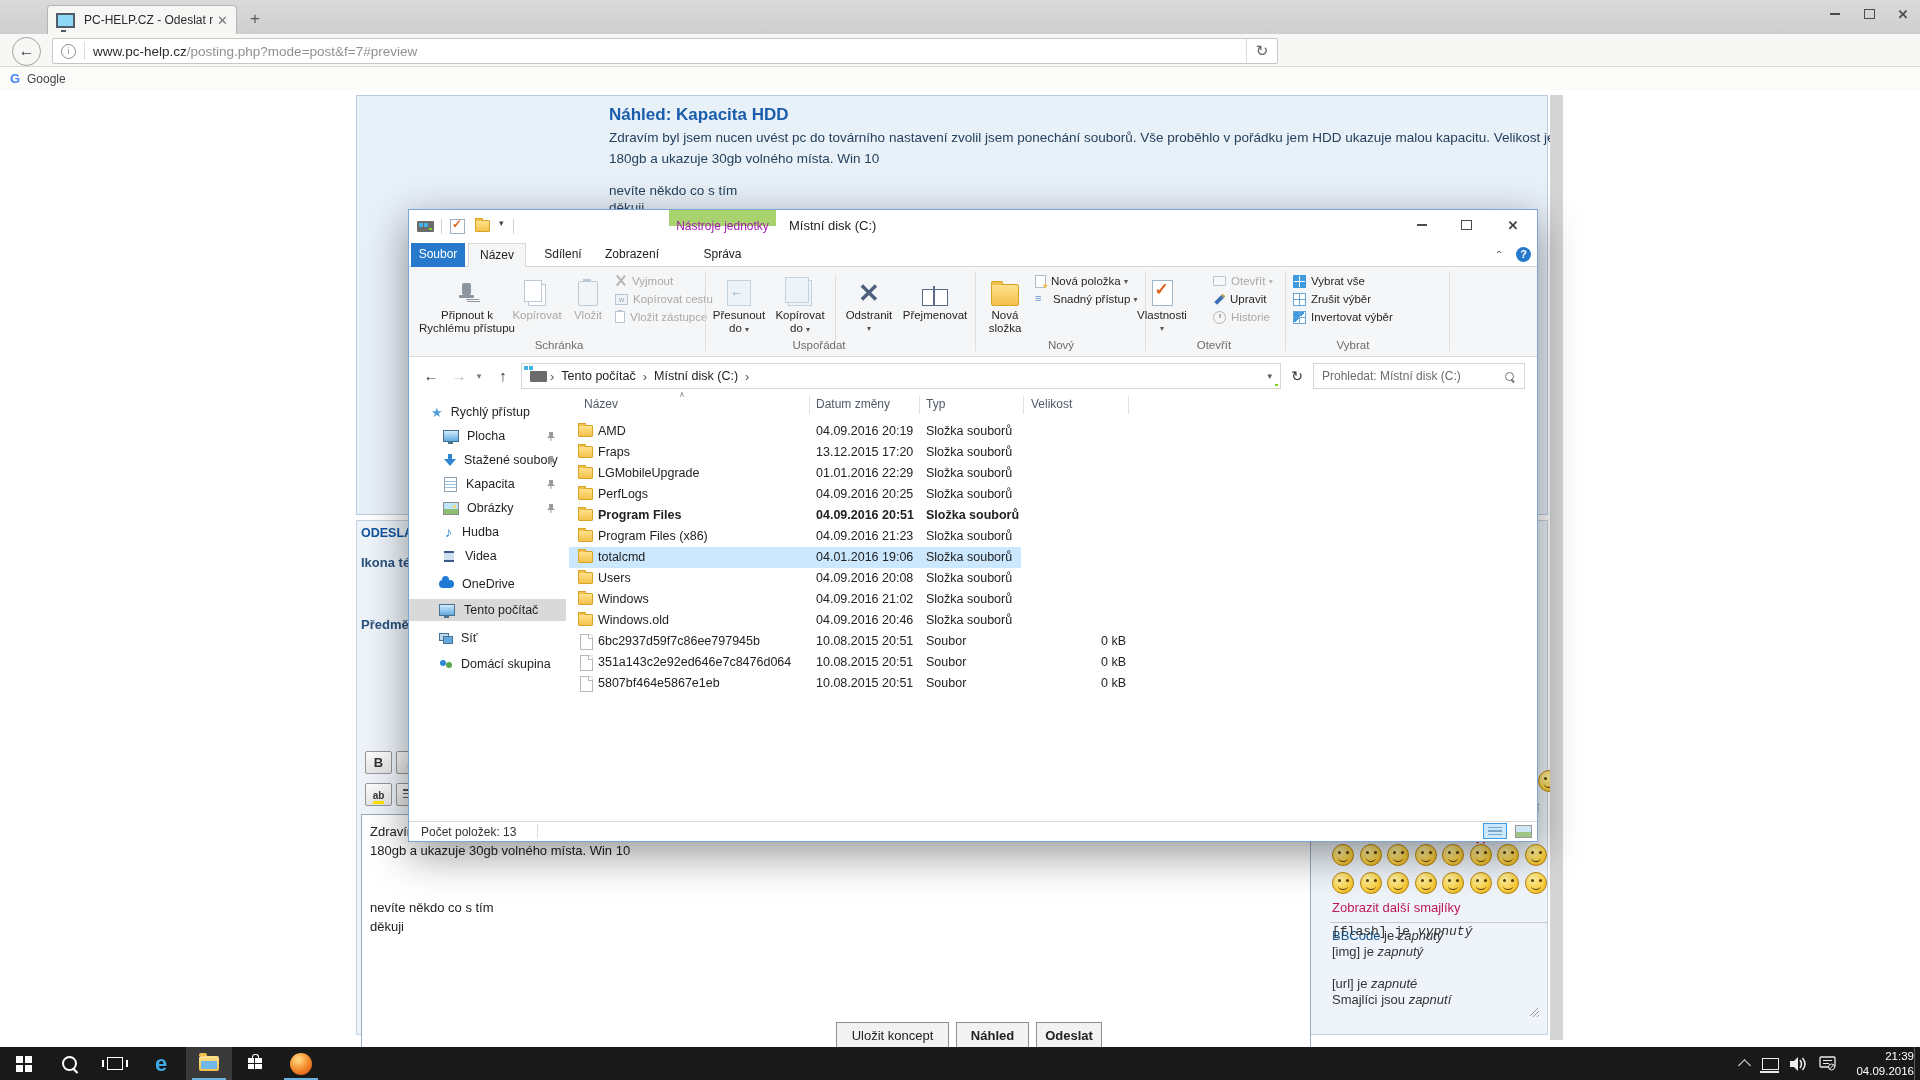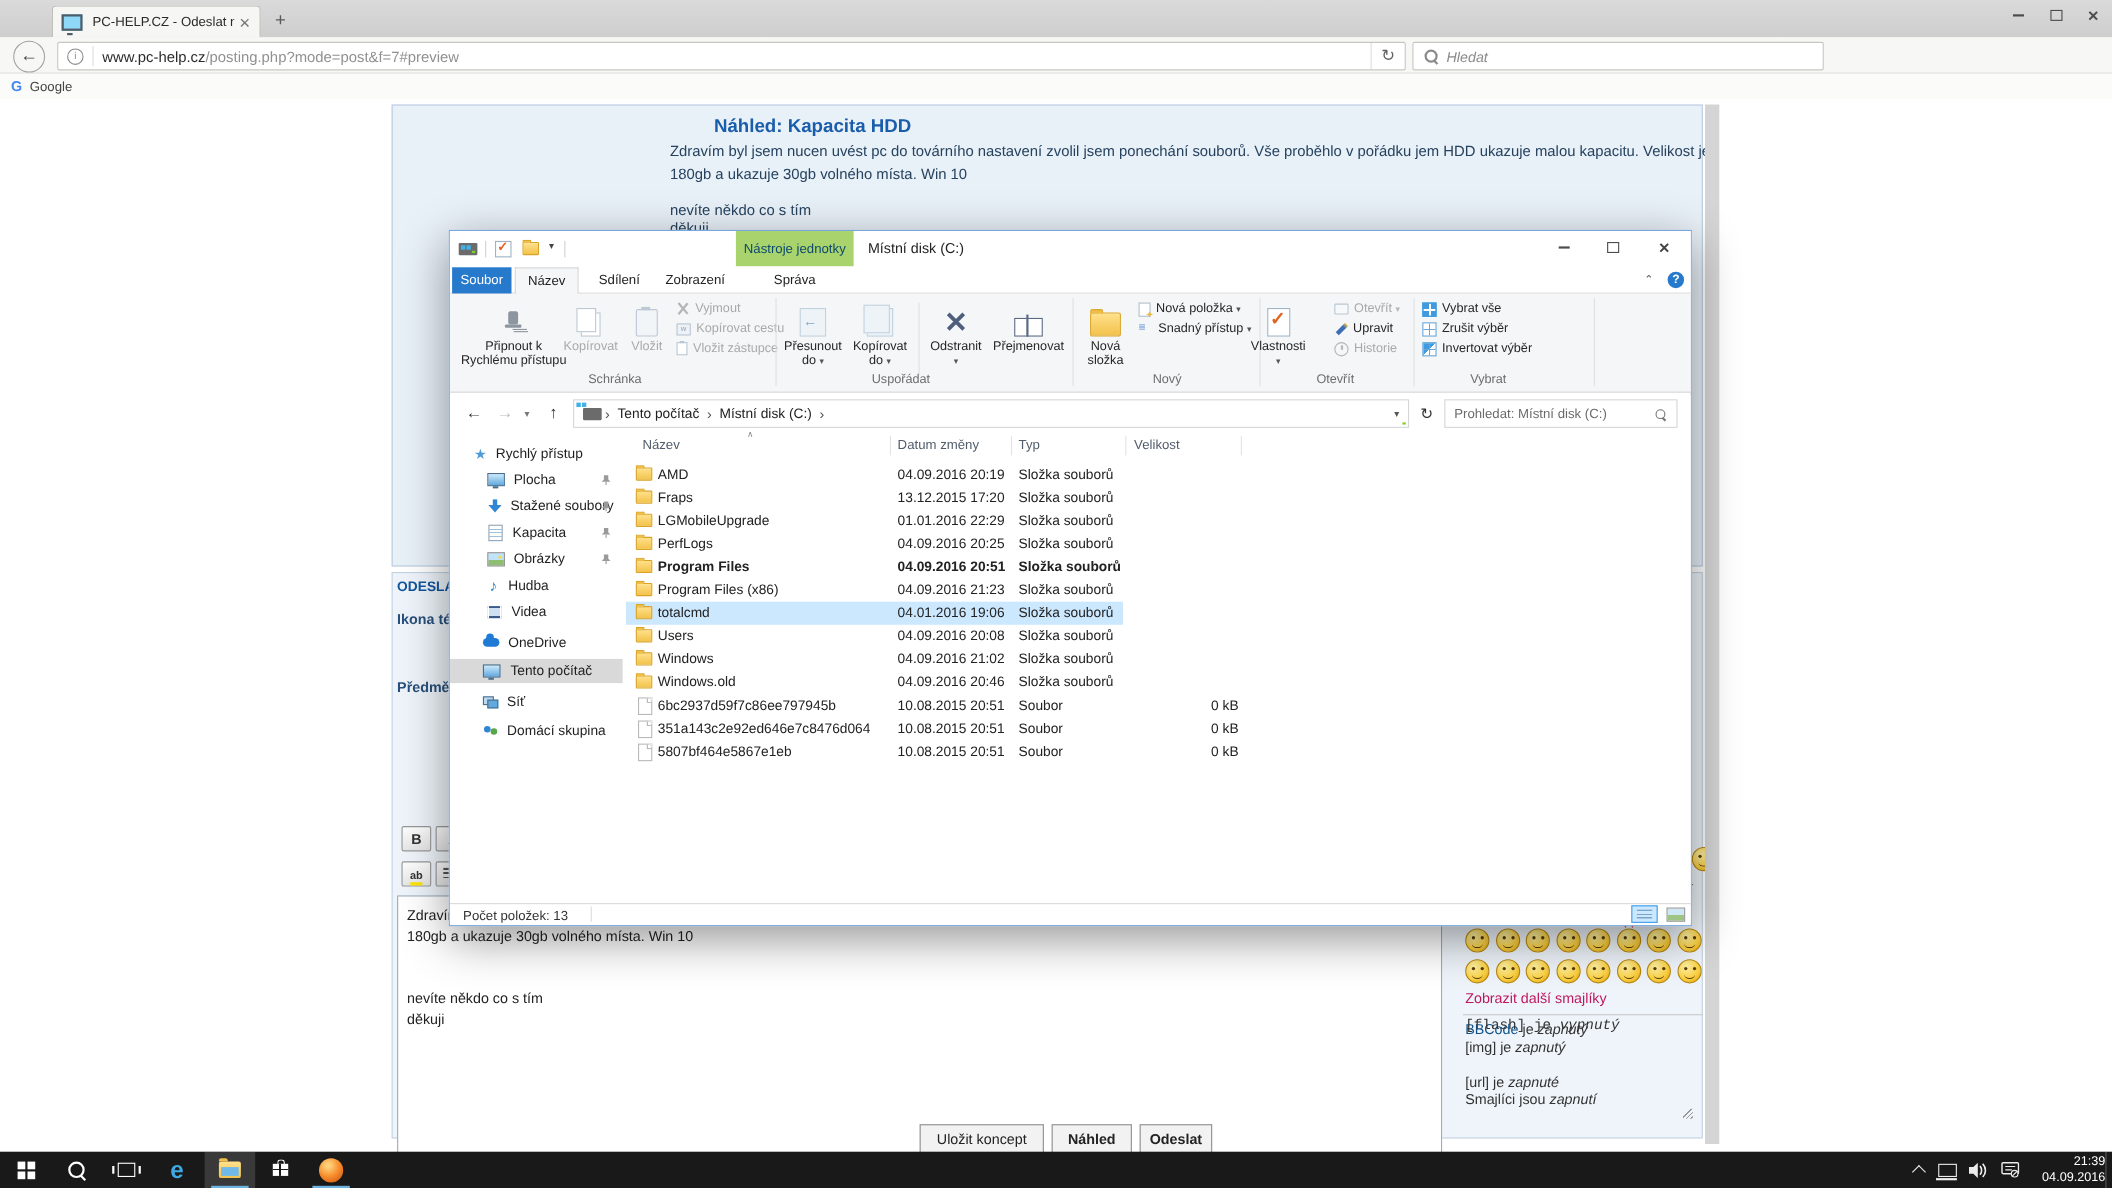--- a/index.html
+++ b/index.html
@@ -49,21 +49,21 @@
   .ic-pocket::after{content:"";position:absolute;left:4px;top:3px;width:6px;height:6px;border-left:2px solid #fff;border-bottom:2px solid #fff;transform:rotate(-45deg);}
   .ic-burger{width:16px;height:12px;border-top:2.5px solid #5c5c5c;border-bottom:2.5px solid #5c5c5c;
     background:linear-gradient(#0000 4.5px,#5c5c5c 4.5px,#5c5c5c 7px,#0000 7px);}
   #bookmarksbar{position:absolute;left:0;top:67px;width:1920px;height:23px;background:#fbfbf9;}
   .g-logo{position:absolute;left:10px;top:4px;font-size:13px;font-weight:bold;color:#4285f4;}
   .bm-label{position:absolute;left:27px;top:5px;font-size:12px;color:#444;}
 
   
   #page{position:absolute;left:0;top:90px;width:1920px;height:957px;background:#fff;}
   .preview-panel{position:absolute;left:356px;top:5px;width:1192px;height:420px;background:#e8f0f8;border:1px solid #b9cbe0;box-sizing:border-box;}
-  .pv-title{position:absolute;left:252px;top:9px;font-size:17px;font-weight:bold;color:#1a5dab;margin-left:40px;}
+  .pv-title{position:absolute;left:252px;top:9px;font-size:17px;font-weight:bold;color:#1a5dab;}
   .pv-line{position:absolute;left:252px;font-size:13.5px;color:#26425e;white-space:nowrap;}
   .form-panel{position:absolute;left:356px;top:430px;width:1192px;height:515px;background:#eef4fa;border:1px solid #c2d3e3;box-sizing:border-box;}
   .frm-heading{position:absolute;left:4px;top:5px;font-size:12.5px;font-weight:bold;color:#10549e;white-space:nowrap;}
   .frm-label{position:absolute;left:4px;font-size:13px;font-weight:bold;color:#29507c;white-space:nowrap;}
   .ed-btn{position:absolute;width:27px;height:23px;background:linear-gradient(#fdfdfd,#e6e6e6);border:1px solid #989898;border-radius:2px;
     box-sizing:border-box;text-align:center;font-size:13px;color:#333;line-height:21px;}
   .ic-ab{display:inline-block;font-size:10px;font-weight:bold;color:#333;border-bottom:3px solid #ffe400;line-height:11px;}
   .ic-lines{display:inline-block;width:13px;height:10px;background:linear-gradient(#555 1.5px,#0000 1.5px,#0000 4px,#555 4px,#555 5.5px,#0000 5.5px,#0000 8px,#555 8px,#555 9.5px,#0000 9.5px);}
   .msg-area{position:absolute;left:4px;top:293px;width:950px;height:286px;background:#fff;border:1px solid #9cabbb;box-sizing:border-box;
     font-size:13px;color:#222;line-height:19px;padding:7px 8px;white-space:pre;overflow:hidden;}
@@ -90,21 +90,21 @@
   .titlebar{position:absolute;left:0;top:0;width:1128px;height:33px;background:#fff;}
   .qat-sep{position:absolute;top:9px;width:1px;height:15px;background:#d0d0d0;}
   .ic-drive{position:absolute;width:17px;height:11px;background:#6b6b6b;border-radius:1px;}
   .ic-drive::before{content:"";position:absolute;left:2px;top:2px;width:4px;height:4px;background:#41b1e8;box-shadow:5px 0 0 #41b1e8;}
   .ic-drive::after{content:"";position:absolute;right:2px;bottom:2px;width:3px;height:2px;background:#7ed321;}
   .ic-qcheck{position:absolute;width:13px;height:13px;border:1px solid #9eb2c4;background:#fff;}
   .ic-qcheck::after{content:"✓";position:absolute;left:1px;top:-3px;color:#e0641f;font-size:12px;font-weight:bold;}
   .ic-folder{display:inline-block;width:15px;height:12px;position:relative;background:linear-gradient(#ffe08a,#f3c34c);border:1px solid #d9a326;border-radius:1px;box-sizing:border-box;}
   .ic-folder::before{content:"";position:absolute;left:-1px;top:-3px;width:6px;height:2px;background:#eebf4a;border:1px solid #d9a326;border-bottom:none;border-radius:1px 1px 0 0;}
   .qat-caret{position:absolute;top:8px;font-size:9px;color:#444;}
-  .ctx-tab{position:absolute;left:260px;top:0;width:107px;height:32px;background:#a9d36d;color:#0c4a6e;font-size:12px;text-align:center;line-height:32px;}
+  .ctx-tab{position:absolute;left:260px;top:0;width:107px;height:16px;background:#a9d36d;color:#a21caf;font-size:12px;text-align:center;line-height:32px;}
   .win-title{position:absolute;left:380px;top:8px;font-size:13px;color:#222;}
   .ex-ctrl{position:absolute;top:0;width:45px;height:30px;display:flex;align-items:center;justify-content:center;color:#444;}
   .tabrow{position:absolute;left:0;top:33px;width:1128px;height:24px;background:#fff;border-bottom:1px solid #d8d8d8;box-sizing:border-box;}
   .rtab{position:absolute;top:0;height:24px;font-size:12px;color:#222;text-align:center;line-height:23px;}
   .rtab-file{background:#2779cc;color:#fff;}
   .rtab-active{background:#f5f6f7;border:1px solid #d8d8d8;border-bottom:1px solid #f5f6f7;box-sizing:border-box;}
   .rib-chevron{position:absolute;left:1083px;top:5px;width:14px;height:14px;color:#555;font-size:10px;text-align:center;line-height:14px;}
   .rib-help{position:absolute;left:1107px;top:4px;width:15px;height:15px;border-radius:50%;background:#2779cc;color:#fff;font-size:11px;font-weight:bold;text-align:center;line-height:15px;}
   #ribbon{position:absolute;left:0;top:57px;width:1128px;height:90px;background:#f5f6f7;border-bottom:1px solid #d8d8d8;box-sizing:border-box;}
   .rgsep{position:absolute;top:4px;width:1px;height:80px;background:#e0e0e0;}
@@ -274,24 +274,20 @@
 
   <div id="navbar">
     <div class="back-btn">←</div>
     <div class="urlbar">
       <span class="info-ic">i</span>
       <span class="url-sep"></span>
       <span class="url-domain">www.pc-help.cz</span>
         <span class="url-path">/posting.php?mode=post&amp;f=7#preview</span>
       <span class="reload-seg">↻</span>
     </div>
-    <div class="searchbar">
-      <span class="lens" style="margin-left:10px;"></span>
-      <span class="search-text">Hledat</span>
-    </div>
     <div class="nav-ic" style="left:1667px;">
         <span class="ic-star">☆</span>
       </div>
     <div class="navsep"></div>
     <div class="nav-ic" style="left:1700px;">
         <span class="ic-clipb"></span>
       </div>
     <div class="nav-ic" style="left:1737px;">
         <span class="ic-dl"></span>
       </div>

